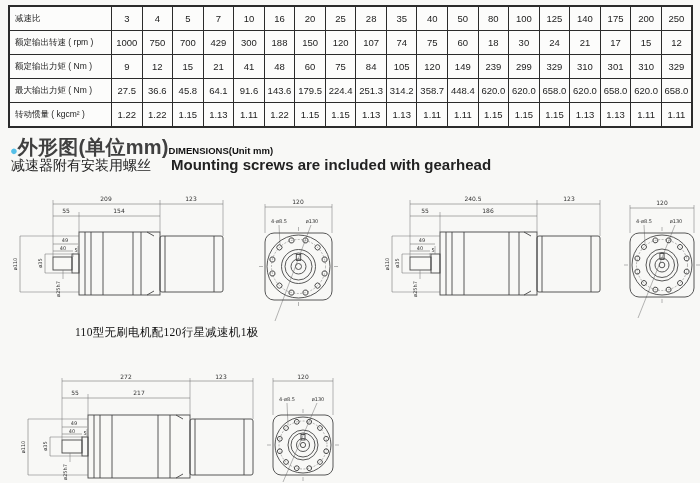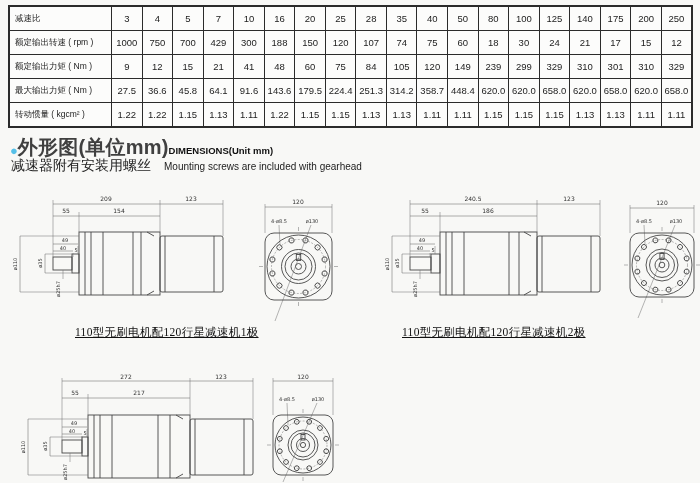--- a/index.html
+++ b/index.html
@@ -20,29 +20,29 @@
   }
   .spec-table th{width:94px;text-align:left;font-size:8.5px;padding-left:5px;}
   .spec-table td{text-align:center;font-size:9.5px;}
   
   .sec-head{position:absolute;left:10px;top:134px;white-space:nowrap;}
   .sec-bullet{color:#56c0e8;font-size:13px;vertical-align:-1px;}
   .sec-title-cn{font-size:20px;font-weight:bold;color:#404040;letter-spacing:.2px;}
   .sec-title-en{font-size:9.5px;font-weight:bold;color:#111;}
   .sec-note{position:absolute;left:11px;top:156px;white-space:nowrap;}
   .sec-note-cn{font-size:14px;color:#222;}
-  .sec-note-en{font-size:10px;color:#222;margin-left:13px;}
+  .sec-note-en{font-size:15px;color:#222;margin-left:20px;font-weight:bold;}
   
   svg{position:absolute;overflow:visible;}
   svg text{font-family:"DejaVu Sans", sans-serif;fill:#333;}
   .dim{font-size:6px;}
   .dim-sm{font-size:5px;}
   .cap{
     position:absolute;top:325px;font-family:"Liberation Serif", serif;
-    font-size:11.5px;color:#111;white-space:nowrap;letter-spacing:.3px;text-decoration:underline;
+    font-size:11.5px;color:#111;white-space:nowrap;letter-spacing:.3px;
   }
   .ol{stroke:#454545;stroke-width:.9;fill:none;}
   .dl{stroke:#6d6d6d;stroke-width:.55;fill:none;}
   .cl{stroke:#6d6d6d;stroke-width:.5;fill:none;}
 </style>
 </head>
 <body>
 
 <div class="page">
 
@@ -331,21 +331,20 @@
       <circle class="ol" cx="40" cy="73" r="12.5"></circle>
     <circle class="ol" cx="40" cy="73" r="7"></circle>
       <circle class="ol" cx="40" cy="73" r="2.8"></circle>
     <rect class="ol" x="37.9" y="61.5" width="4.2" height="6" fill="#f8f8f6"></rect>
     <line class="cl" x1="40" y1="35" x2="40" y2="39"></line>
       <line class="cl" x1="40" y1="107" x2="40" y2="111"></line>
     <line class="cl" x1="2" y1="73" x2="6" y2="73"></line>
       <line class="cl" x1="74" y1="73" x2="78" y2="73"></line>
   </svg>
 
-  <div class="cap" style="left:402px">110型无刷电机配120行星减速机2极</div>
 
   <svg style="left:0;top:370px" width="260" height="113" viewBox="0 0 260 113">
     <rect class="ol" x="88" y="45" width="102" height="63"></rect>
     <line class="ol" x1="94" y1="45" x2="94" y2="108"></line>
       <line class="ol" x1="100" y1="45" x2="100" y2="108"></line>
     <line class="ol" x1="112" y1="45" x2="112" y2="108"></line>
       <line class="ol" x1="158" y1="45" x2="158" y2="108"></line>
     <line class="ol" x1="170" y1="45" x2="170" y2="108"></line>
     <line class="ol" x1="176" y1="45" x2="183" y2="49"></line>
       <line class="ol" x1="176" y1="108" x2="183" y2="104"></line>

